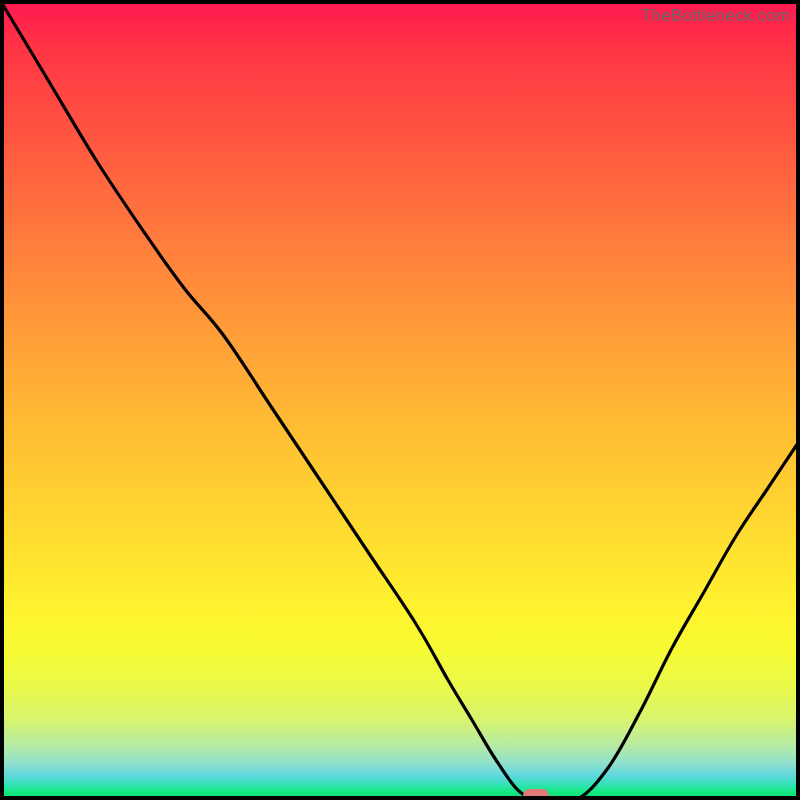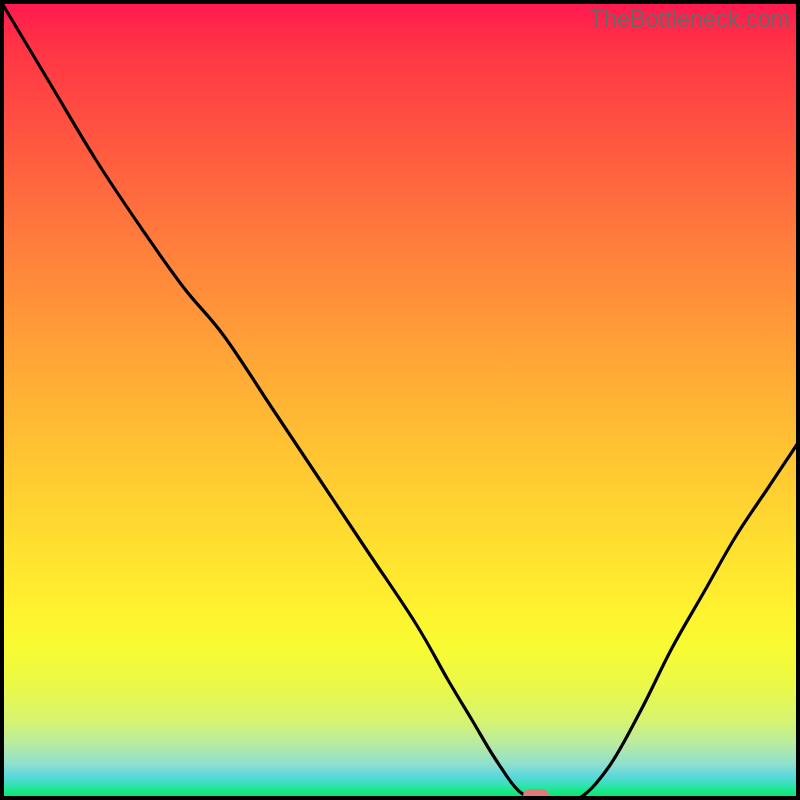--- a/index.html
+++ b/index.html
@@ -50,21 +50,21 @@
     inset: 0;
     width: 800px;
     height: 800px;
     pointer-events: none;
   }
   .watermark {
     position: absolute;
     top: 6px;
     right: 10px;
     color: #686868;
-    font-size: 23px;
+    font-size: 17px;
     font-weight: 400;
     letter-spacing: 0.2px;
   }
   .bottleneck-marker {
     position: absolute;
     width: 26px;
     height: 13px;
     border-radius: 7px;
     background: #e07a77;
   }

